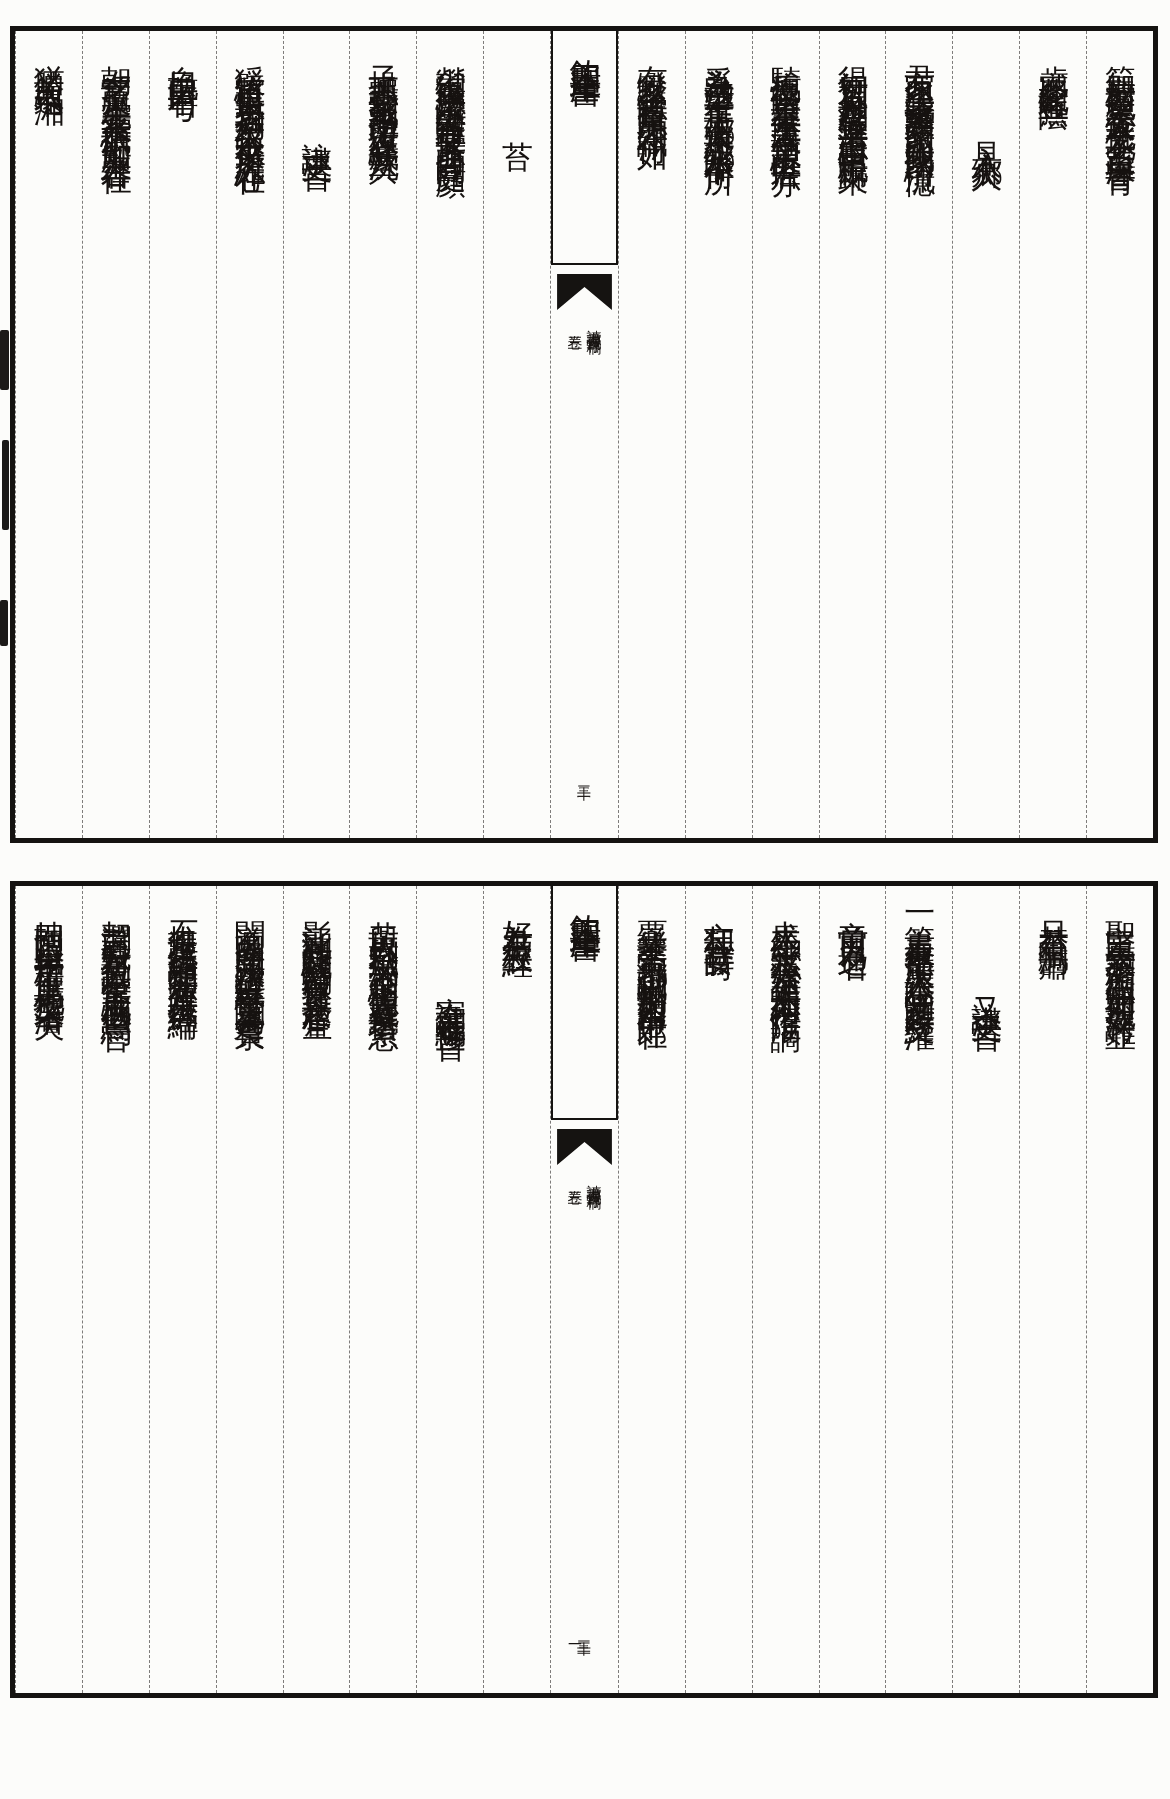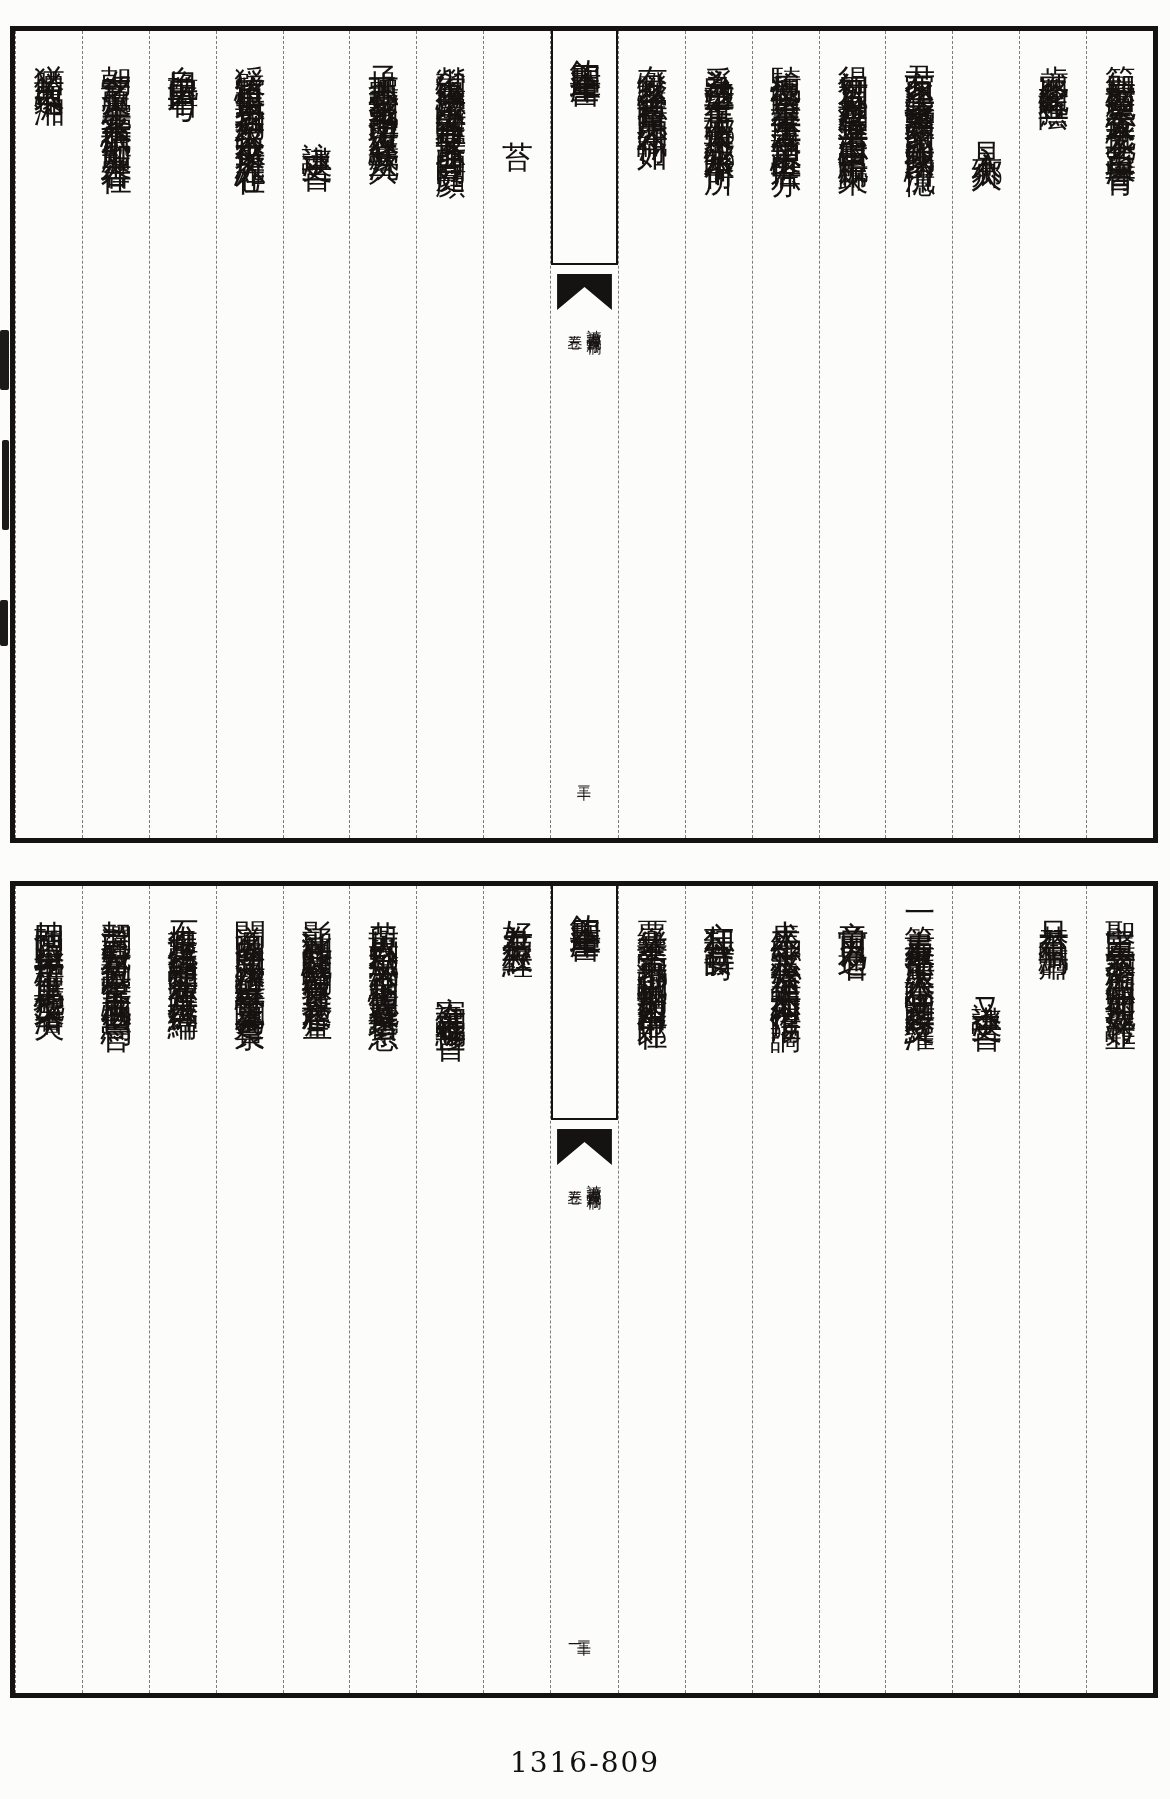--- a/index.html
+++ b/index.html
@@ -133,14 +133,13 @@
         <div class="col title">寄詢健菴編修三首</div>
         <div class="col">昔與故人別秋風滿帝京今朝相憶處春草遠堦縈息</div>
         <div class="col">影江湖興憂時魏闕情勸君休捉鼻蚤起念蒼生</div>
         <div class="col">聞道名園勝新開淥水濱輕軒緣奉母重閽為延賓泉</div>
         <div class="col">石推遷數生徒講肄頻閟居亦有政未肯偪經綸</div>
         <div class="col">契濶已三載對君仍故吾憂生常鹿鹿感物但烏烏官</div>
         <div class="col">拙同門限身卑學戶樞可應車馬地反久著潛夫</div>
       </div>
   </div>
 
-  <div class="printed-number">1316-809</div>
 </div>
 
 </body></html>

